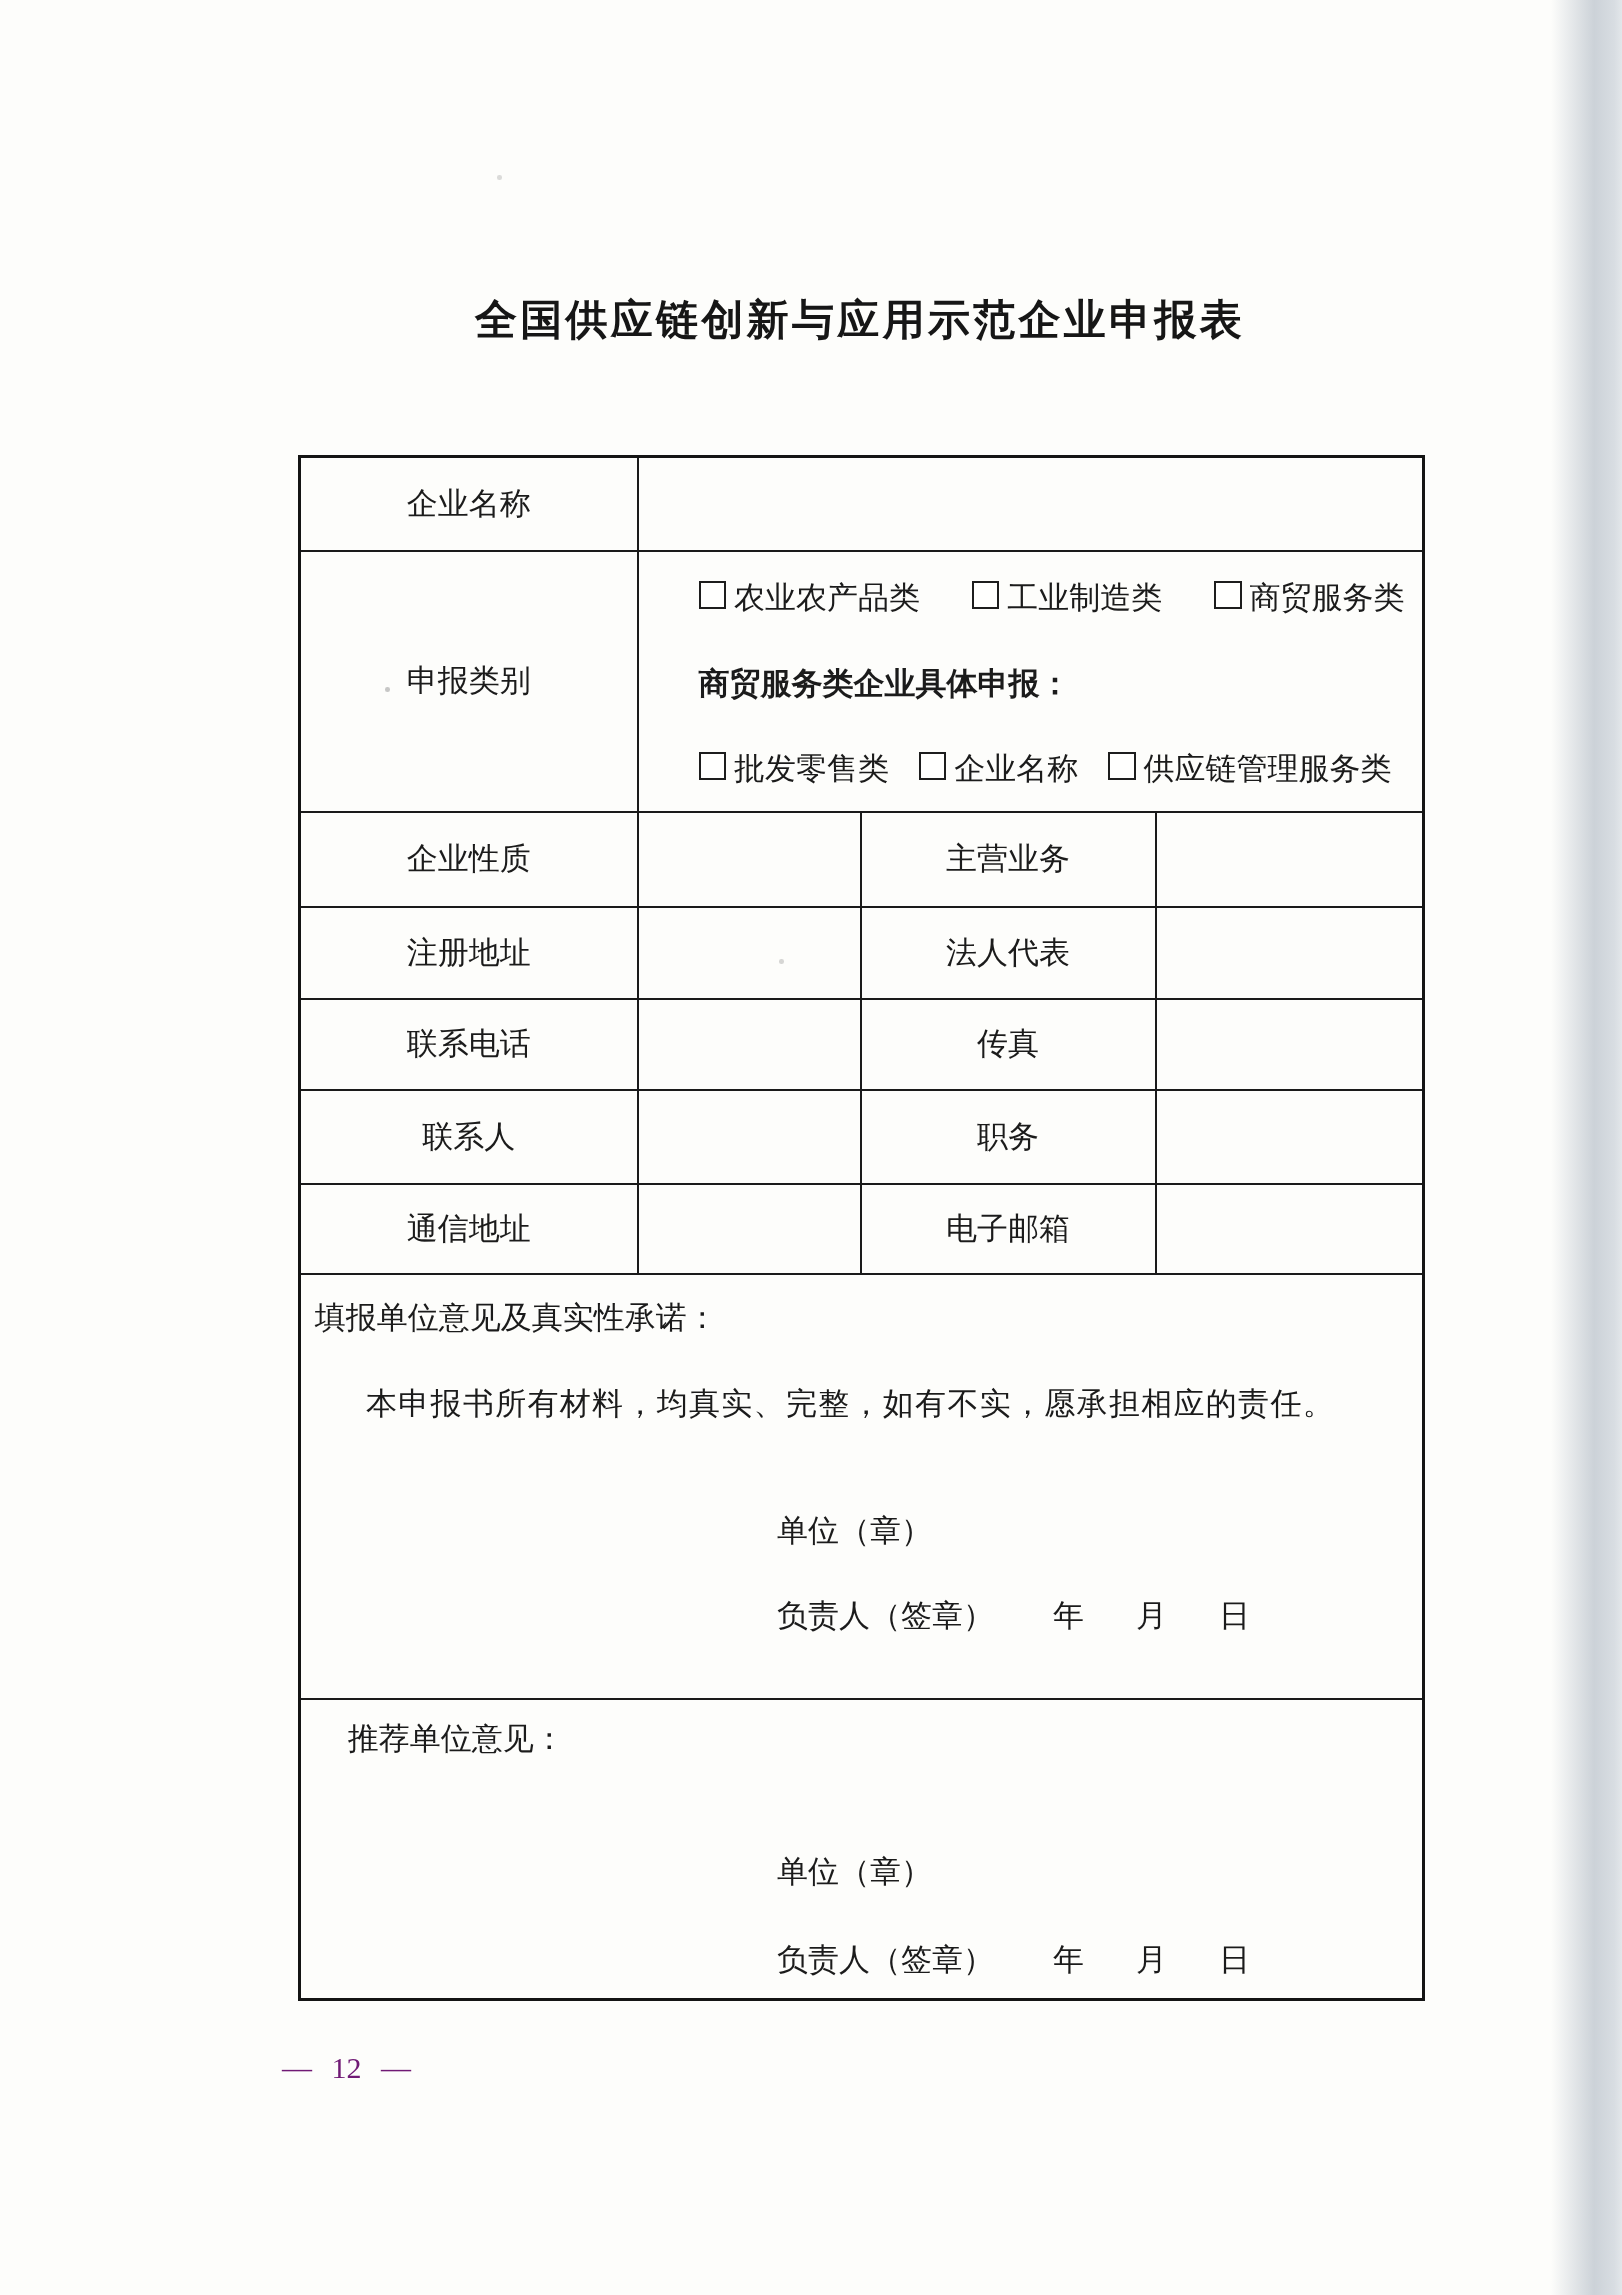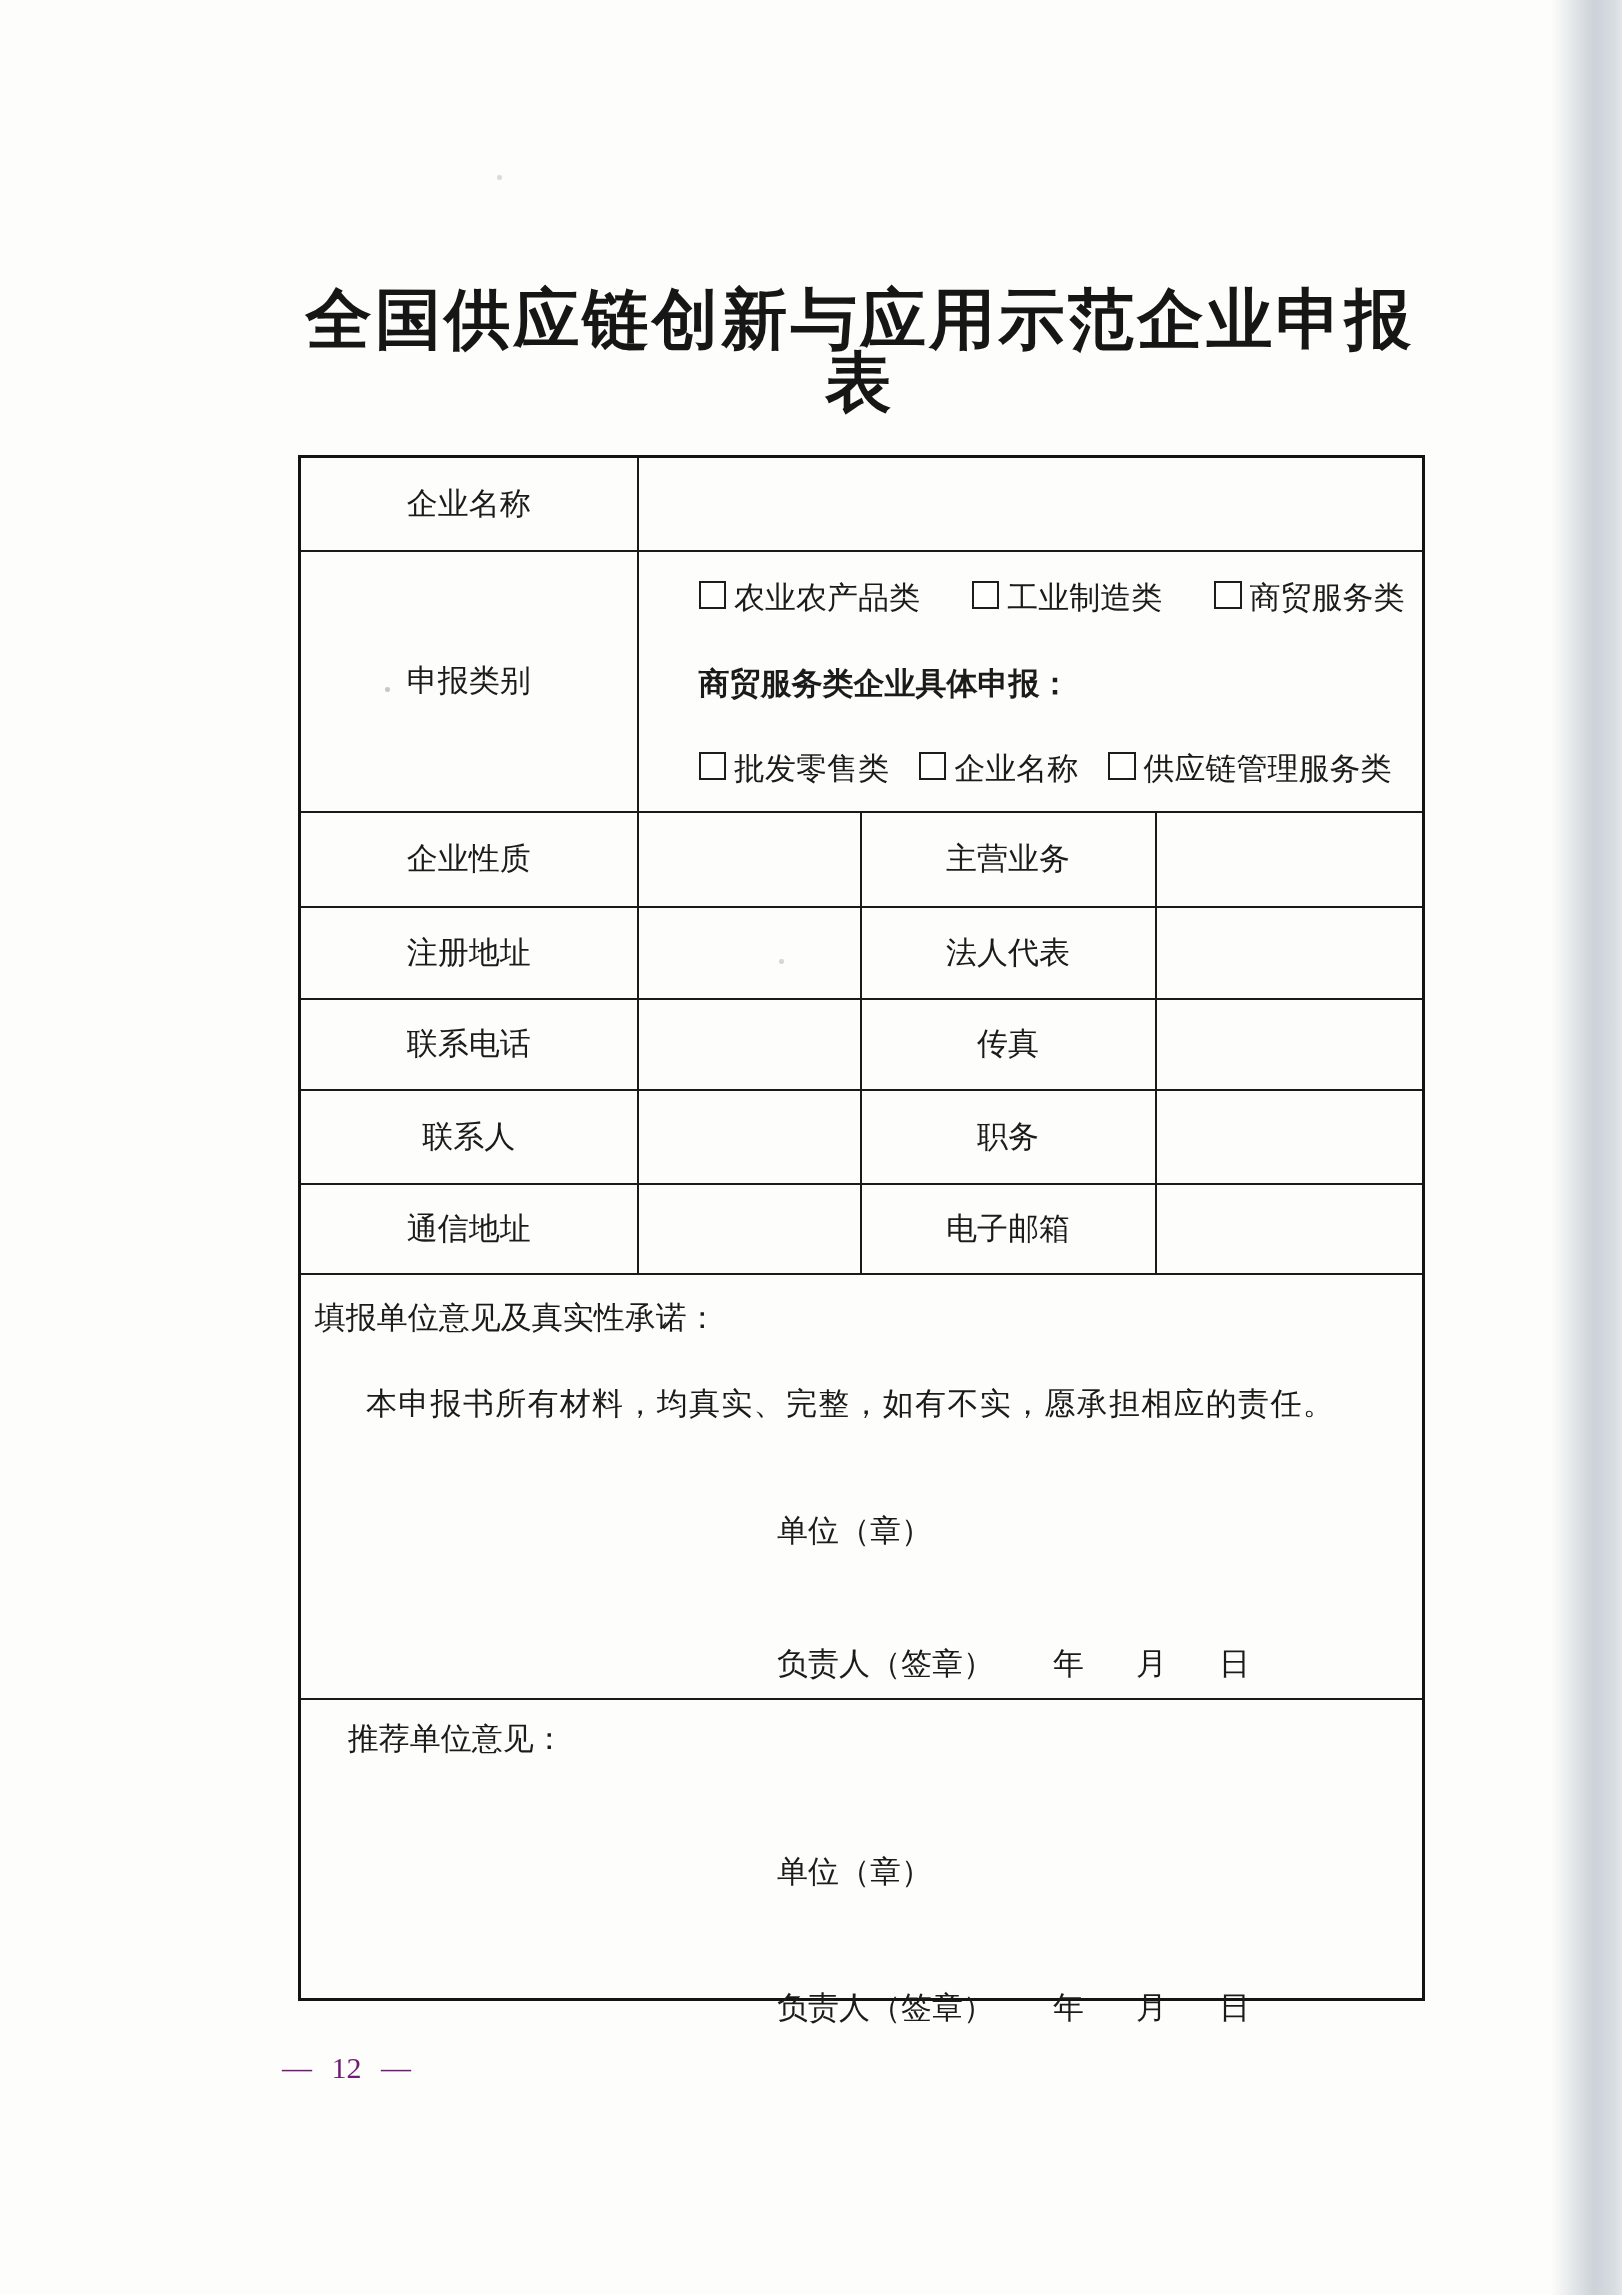--- a/index.html
+++ b/index.html
@@ -16,21 +16,21 @@
     position:absolute;top:0;right:0;width:72px;height:100%;
     background:linear-gradient(to right, rgba(205,210,216,0) 0%, #ccd2d8 60%, #d8dde2 88%, #e4e8eb 100%);
   }
   .speck{position:absolute;width:4.6px;height:4.6px;border-radius:50%;background:#9a9a9a;opacity:.55;}
 
   .title{
     position:absolute;left:298px;top:288px;width:1124px;
     text-align:center;
     font-family:"Liberation Sans", sans-serif;
     font-weight:bold;
-    font-size:66px;line-height:63px;
+    font-size:42px;line-height:63px;
     letter-spacing:3.3px;
     color:#161616;
   }
 
   table.form{
     position:absolute;left:298px;top:455px;
     width:1124px;
     border-collapse:collapse;table-layout:fixed;
     background:transparent;
     padding-left:11px;
@@ -60,21 +60,21 @@
   }
   .subhead{
     font-family:"Liberation Sans", sans-serif;
     font-weight:bold;font-size:31px;
   }
 
   
   .sec-heading{position:absolute;left:13.7px;line-height:39px;white-space:nowrap;}
   .statement{position:absolute;left:65px;top:109px;line-height:39px;letter-spacing:1.3px;white-space:nowrap;}
   .sealline{position:absolute;left:476px;line-height:39px;white-space:nowrap;}
-  .signline{position:absolute;left:476px;line-height:39px;white-space:nowrap;margin-top:48px;}
+  .signline{position:absolute;left:476px;line-height:39px;white-space:nowrap;}
   .yr{margin-left:59px;}
   .mo{margin-left:52px;}
   .dy{margin-left:52px;}
 
   .footer{
     position:absolute;left:242px;top:2047px;width:209px;
     text-align:center;font-size:30px;line-height:42px;
     white-space:nowrap;color:#701a75;
   }
   .footer .pgnum{margin:0 19.6px;}

